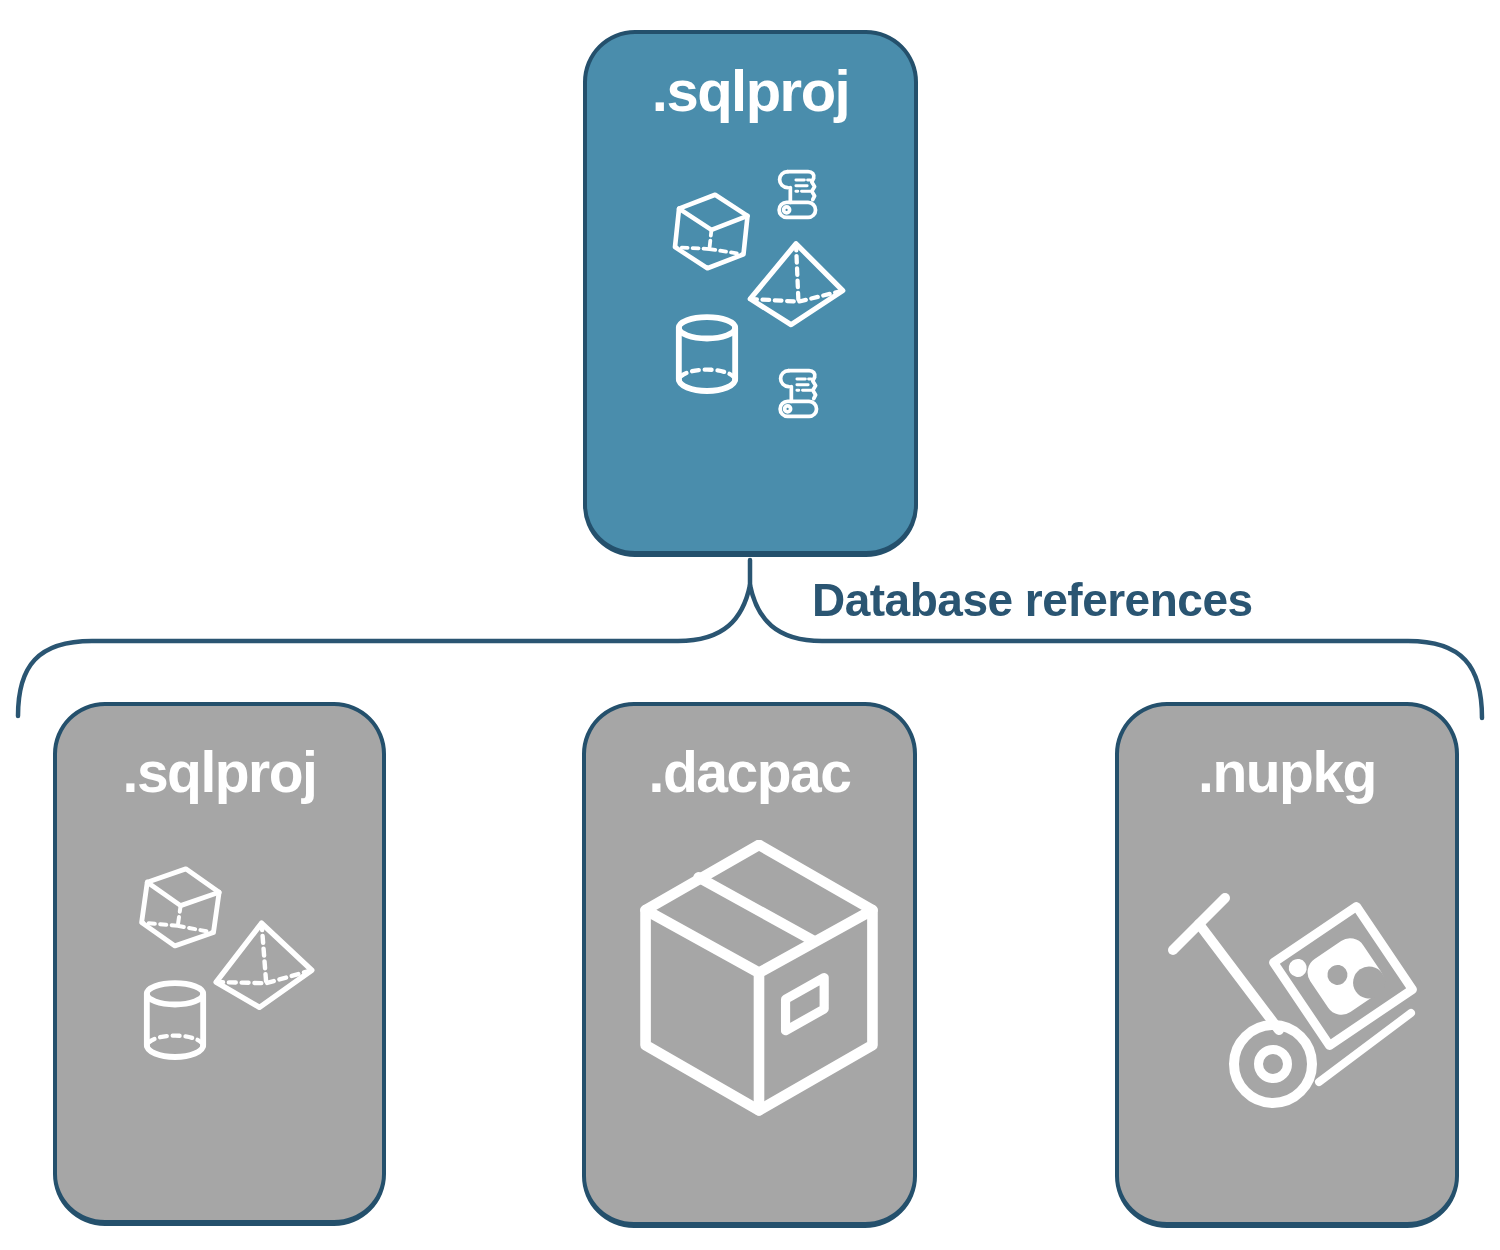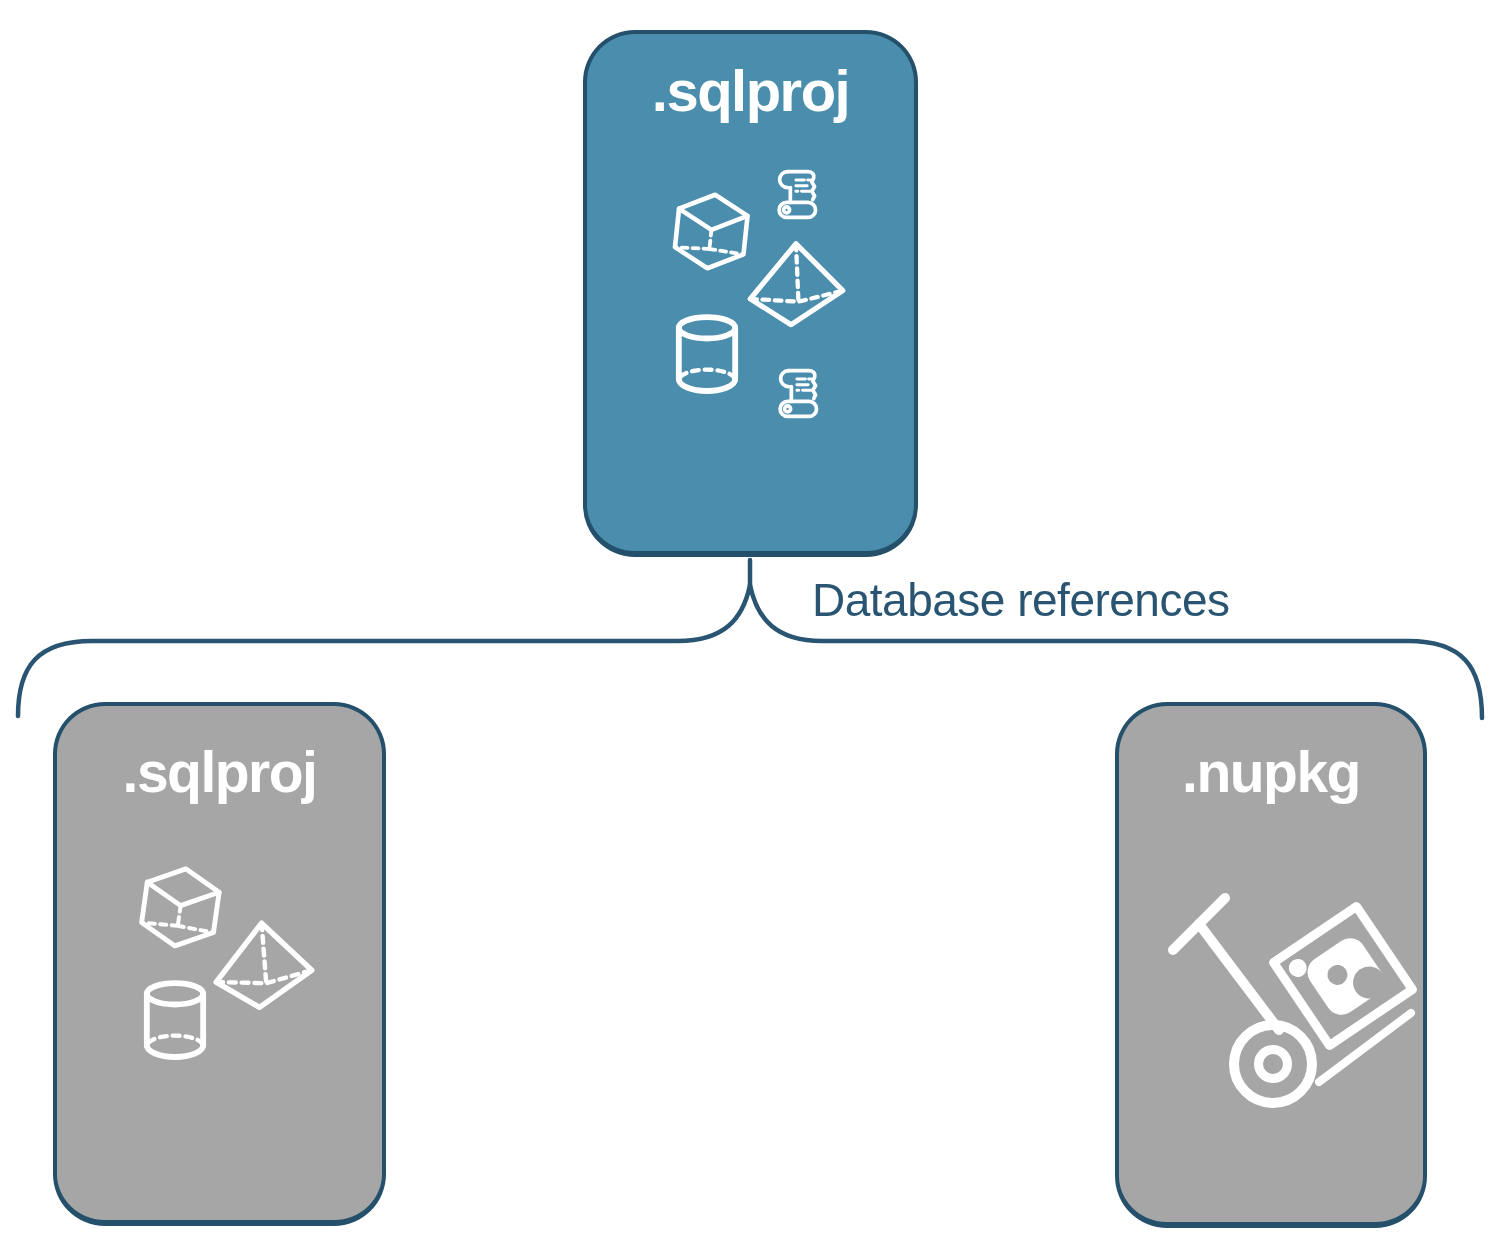--- a/index.html
+++ b/index.html
@@ -23,21 +23,21 @@
     letter-spacing:-1.5px;
     line-height:1;
   }
   .root .card-label{padding-top:28px;font-size:58px;}
   .child .card-label{padding-top:38px;font-size:57px;}
   .icon{position:absolute;}
   .icon svg{display:block;width:100%;height:100%;}
   .connector-svg{position:absolute;left:0;top:0;width:1500px;height:1250px;pointer-events:none;}
   .connector-label{
     position:absolute;left:812px;top:577px;
-    font-size:46px;font-weight:400;letter-spacing:-0.5px;line-height:1;
+    font-size:46px;font-weight:700;letter-spacing:-0.5px;line-height:1;
     color:var(--connector-text,#2a5572);
     white-space:nowrap;
   }
   .stroke-icon{fill:none;stroke:var(--icon-stroke,#ffffff);stroke-linecap:round;stroke-linejoin:round;}
 </style>
 </head>
 <body>
 
 <div class="canvas">
 
@@ -161,22 +161,36 @@
           <path d="M6 14 V67 M64 14 V67"></path>
           <path d="M6 67 A29 12 0 0 0 64 67"></path>
         </g>
         <g class="stroke-icon" stroke-width="4.5" stroke-dasharray="7 6">
           <path d="M8 64 A29 11 0 0 1 62 64"></path>
         </g>
       </svg>
     </div>
   </div>
 
-
-  <div class="card child" style="left:1115px;top:702px;width:312px;height:526px;">
+  <div class="card child" style="left:582px;top:702px;width:335px;height:526px;">
+    <div class="card-label">.dacpac</div>
+
+    <div class="icon" style="left:52px;top:134px;width:242px;height:280px;">
+      <svg viewBox="0 0 100 116">
+        <g class="stroke-icon" stroke-width="4.4">
+          <path d="M50 2 L97 29 L97 85 L50 112 L3 85 L3 29 Z"></path>
+          <path d="M3 29 L50 55 L97 29 M50 55 V112"></path>
+          <path d="M25 15.5 L73 42"></path>
+          <path d="M61 66 L77 57 L77 70 L61 79 Z" stroke-width="3.8"></path>
+        </g>
+      </svg>
+    </div>
+  </div>
+
+  <div class="card child" style="left:1115px;top:702px;width:344px;height:526px;">
     <div class="card-label">.nupkg</div>
 
     <div class="icon" style="left:42px;top:178px;width:264px;height:248px;">
       <svg viewBox="0 0 264 248">
         <g class="stroke-icon" stroke-width="10">
           <path d="M12 66 L64 14"></path>
           <path d="M38 40 L118 146"></path>
           <circle cx="112" cy="180" r="39"></circle>
           <circle cx="112" cy="180" r="14.5" stroke-width="9"></circle>
           <path d="M158 198 L250 129" stroke-width="8"></path>

